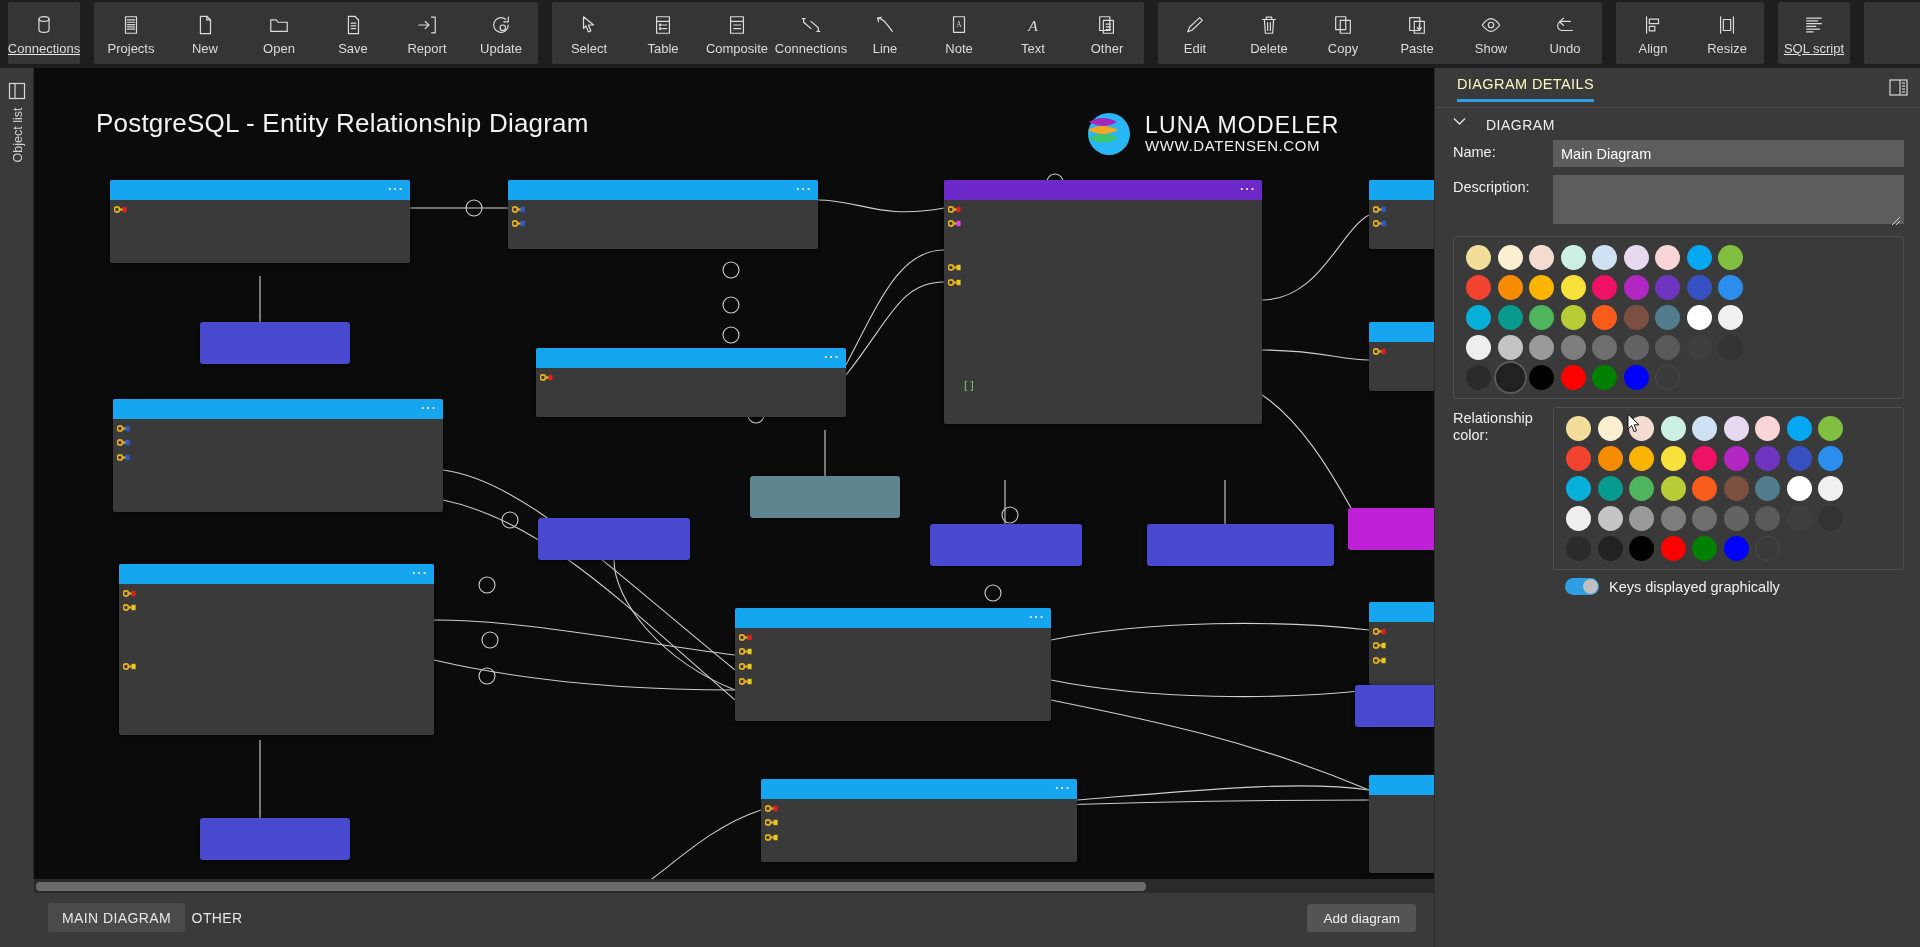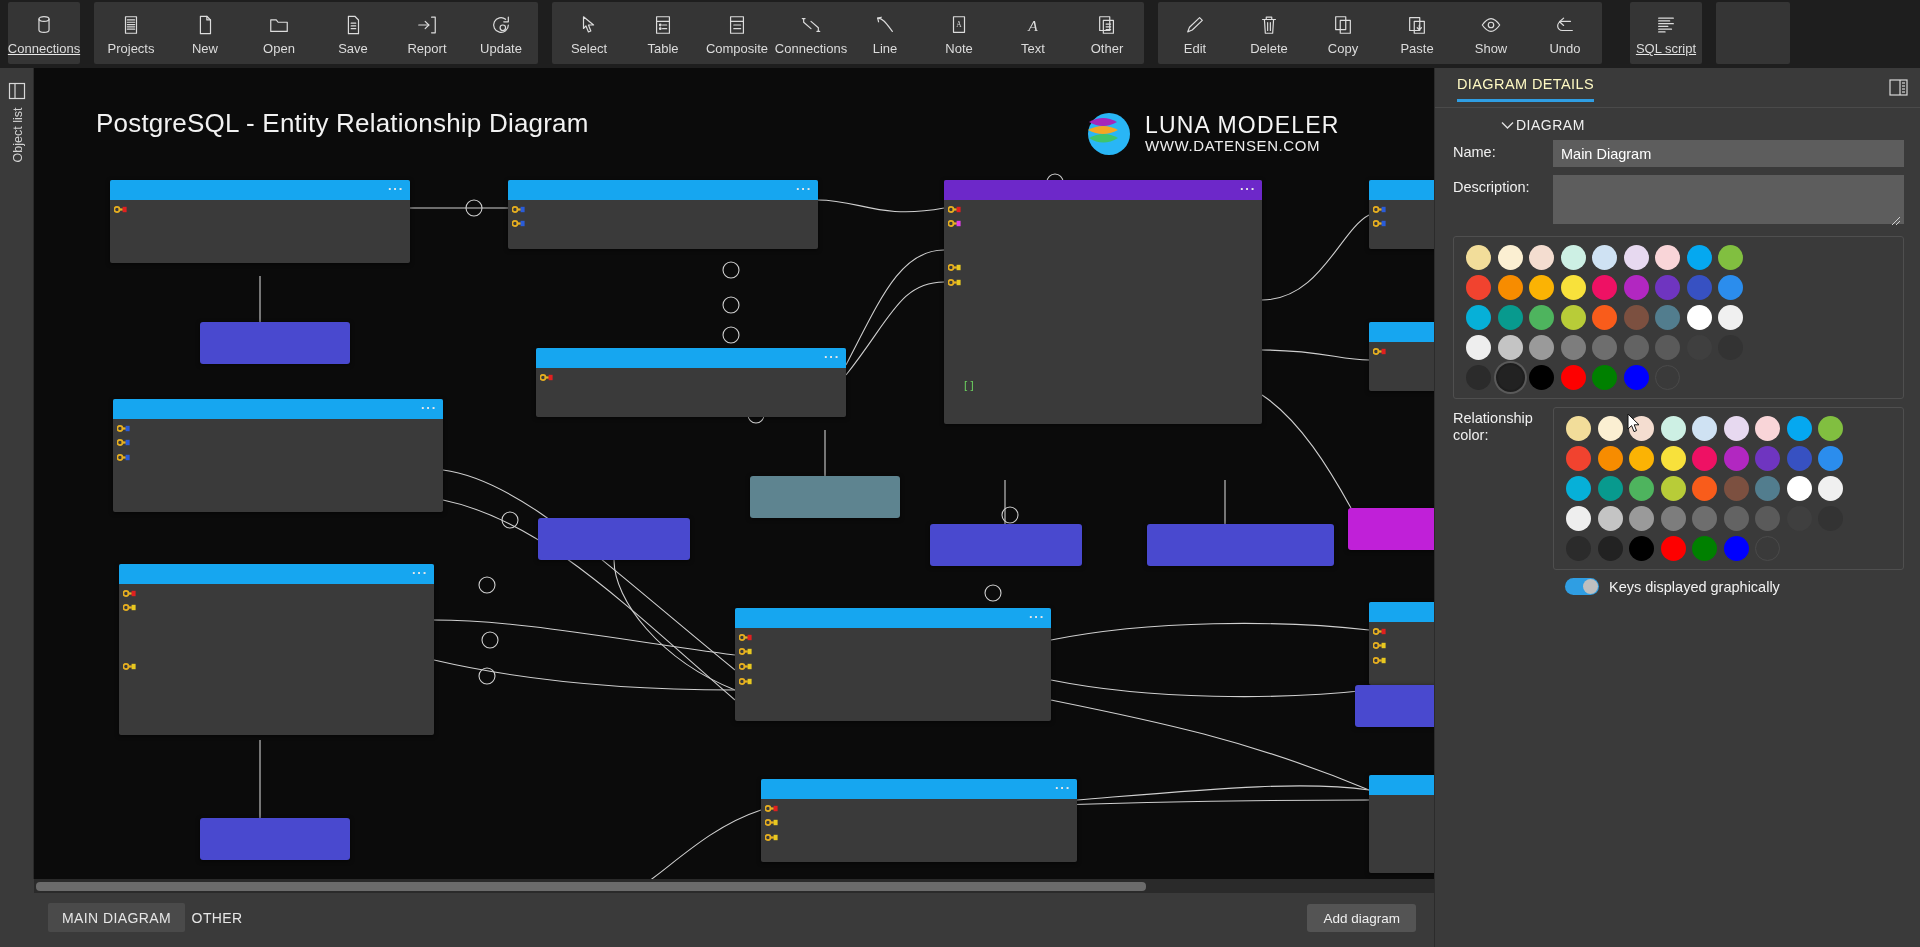--- a/index.html
+++ b/index.html
@@ -98,22 +98,22 @@
     position:absolute; left:1434px; top:68px; width:486px; height:879px;
     background:#3a3a3a; border-left:1px solid #2b2b2b;
   }
   #rp-tabbar { height:40px; position:relative; border-bottom:1px solid #4a4a4a; }
   #rp-tab {
     position:absolute; left:22px; top:8px; font-size:14.5px; color:#fef9c3;
     letter-spacing:.4px; padding-bottom:7px; border-bottom:3px solid #2f9ee3;
   }
   #rp-collapse { position:absolute; right:12px; top:10px; }
   #rp-section {
-    display:flex; align-items:center; gap:2px; padding:9px 0 7px 18px;
-    font-size:14px; color:#f0f0f0; letter-spacing:.5px;margin-left:48px;
+    display:flex; gap:20px; padding:9px 0 7px 18px;
+    font-size:14px; color:#f0f0f0; letter-spacing:.5px;
   }
   .rp-field { display:flex; padding:0 16px 0 18px; margin-bottom:8px; }
   .rp-label { width:100px; flex:none; font-size:14.5px; color:#f0f0f0; line-height:18px; padding-top:3px;}
   .rp-label.two { line-height:17px; }
   .rp-ctl { flex:1; }
   .rp-input {
     background:#5d5d5d; border:none; height:27px; width:100%;
     color:#ffffff; font-size:14.5px; padding:0 8px;
     font-family:"Liberation Sans", sans-serif;
   }
@@ -385,20 +385,42 @@
         <div class="ic">
           <svg width="22" height="22" viewBox="0 0 24 24" fill="none" stroke="#dcdcdc" stroke-width="1.3" stroke-linecap="round" stroke-linejoin="round">
             <path d="M20 18H9a5 5 0 0 1 0-10h9"></path>
             <path d="M10.5 4.5L6 8.5l4.5 4"></path>
           </svg>
         </div>
         <div class="lb">Undo</div>
       </div>
     </div>
     <div class="tb-gap"></div>
+    <div class="tb-group">
+      <div class="tb-btn">
+        <div class="ic">
+          <svg width="22" height="22" viewBox="0 0 24 24" fill="none" stroke="#dcdcdc" stroke-width="1.3" stroke-linecap="round" stroke-linejoin="round">
+            <line x1="5" y1="3" x2="5" y2="21"></line>
+            <rect x="8" y="5.5" width="10" height="5"></rect>
+            <rect x="8" y="13.5" width="6" height="5"></rect>
+          </svg>
+        </div>
+        <div class="lb">Align</div>
+      </div>
+      <div class="tb-btn">
+        <div class="ic">
+          <svg width="22" height="22" viewBox="0 0 24 24" fill="none" stroke="#dcdcdc" stroke-width="1.3" stroke-linecap="round" stroke-linejoin="round">
+            <line x1="5" y1="3" x2="5" y2="21"></line>
+            <line x1="19" y1="3" x2="19" y2="21"></line>
+            <rect x="8" y="6" width="8" height="12"></rect>
+          </svg>
+        </div>
+        <div class="lb">Resize</div>
+      </div>
+    </div>
     <div class="tb-gap"></div>
     <div class="tb-group">
       <div class="tb-btn wide">
         <div class="ic">
           <svg width="22" height="22" viewBox="0 0 24 24" fill="none" stroke="#dcdcdc" stroke-width="1.3" stroke-linecap="round" stroke-linejoin="round">
             <line x1="4" y1="4.5" x2="20" y2="4.5"></line>
             <line x1="4" y1="7.5" x2="16" y2="7.5"></line>
             <line x1="4" y1="10.5" x2="20" y2="10.5"></line>
             <line x1="4" y1="13.5" x2="14" y2="13.5"></line>
             <line x1="4" y1="16.5" x2="18" y2="16.5"></line>

